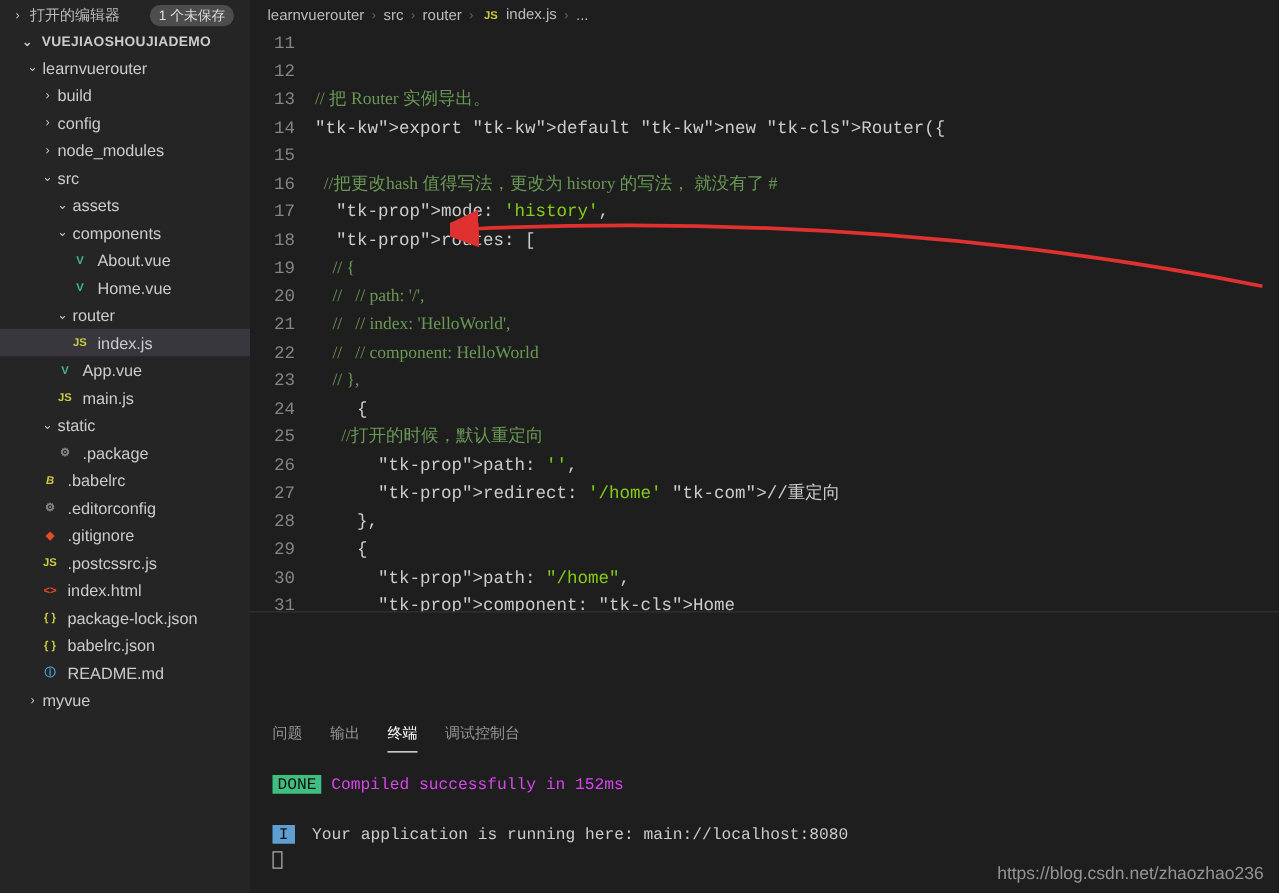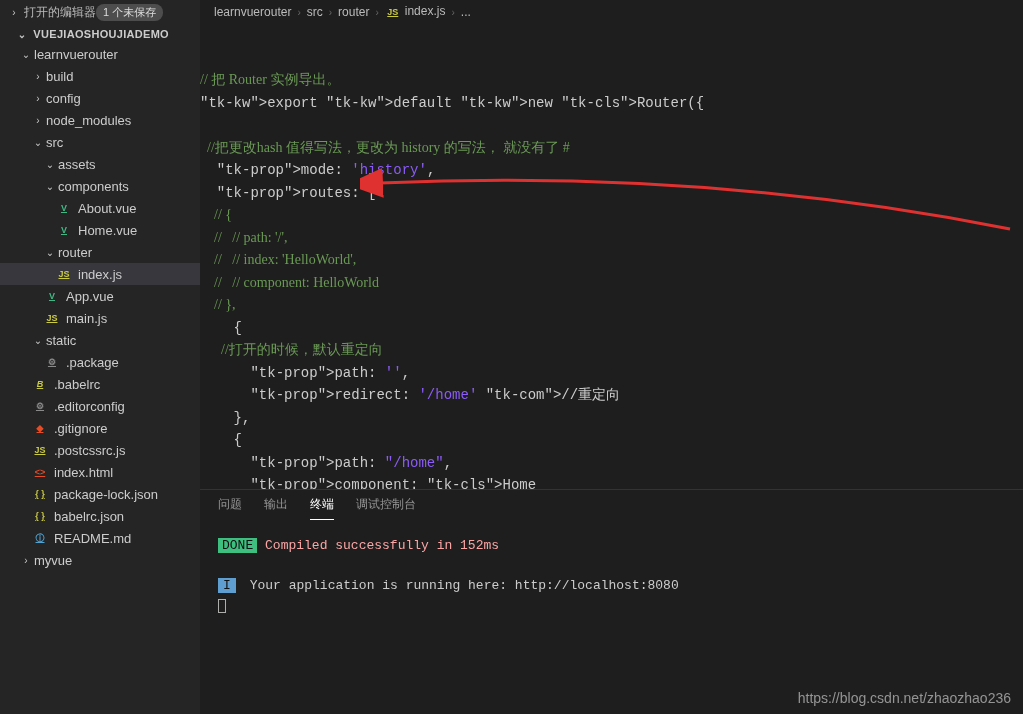--- a/index.html
+++ b/index.html
@@ -30,21 +30,21 @@
       color: #bbbbbb;
       font-size: 12px;
     }
     .sb-header .chev { margin-right: 4px; font-size: 10px; }
     .sb-badge {
       background: #4d4d4d;
       color: #ddd;
       border-radius: 8px;
       font-size: 11px;
       padding: 1px 7px;
-      margin-left: 0;
+      margin-left: 24px;
     }
     .sb-root {
       padding: 3px 8px 3px 16px;
       color: #cccccc;
       font-weight: bold;
       font-size: 11px;
       letter-spacing: 0.3px;
     }
     .tree-row {
       display: flex;
@@ -67,21 +67,20 @@
     .file-icon {
       display: inline-flex;
       align-items: center;
       justify-content: center;
       width: 16px;
       height: 16px;
       margin-right: 6px;
       font-size: 9px;
       font-weight: bold;
       border-radius: 2px;
-      text-decoration: underline;
     }
     .icon-js { color: #cbcb41; }
     .icon-vue { color: #41b883; }
     .icon-json { color: #cbcb41; }
     .icon-gear { color: #8a8a8a; }
     .icon-git { color: #e44d26; }
     .icon-babel { color: #cbcb41; font-style: italic; }
     .icon-info { color: #4fa3d1; }
     .icon-html { color: #e44d26; }
     .editor-area {
@@ -117,49 +116,50 @@
       padding: 0 16px 0 8px;
       user-select: none;
       min-width: 52px;
     }
     .code {
       flex: 1;
       white-space: pre;
       position: relative;
     }
     .tk-com { color: #6a9955; font-family: Liberation Serif, serif; }
-    .tk-str { color: #8b5cf6; }
+    .tk-str { color: #84cc16; }
     .arrow-overlay {
       position: absolute;
       left: 160px;
       top: 135px;
       pointer-events: none;
     }
     .panel {
       height: 225px;
       background: #1e1e1e;
       border-top: 1px solid #333;
       display: flex;
       flex-direction: column;
       font-family: Consolas, "Courier New", monospace;
       font-size: 13px;
+      justify-content: flex-end;
     }
     .panel-tabs {
       display: flex;
       gap: 22px;
       padding: 6px 18px 0 18px;
       font-family: "Segoe UI", "Microsoft YaHei", sans-serif;
       font-size: 12px;
       color: #969696;
     }
     .panel-tab { padding-bottom: 6px; cursor: pointer; }
     .panel-tab.active { color: #ffffff; border-bottom: 1px solid #fff; }
     .panel-body { padding: 16px 18px; color: #cccccc; line-height: 20px; }
     .done-badge { background: #3fbf7f; color: #111; padding: 0 4px; }
-    .ok-text { color: #fca5a5; }
+    .ok-text { color: #d946ef; }
     .i-badge { background: #5f9ed1; color: #111; padding: 0 5px; margin-right: 6px; }
     .watermark {
       position: absolute;
       right: 12px;
       bottom: 8px;
       color: #a9a9a9;
       font-size: 14px;
       font-family: "Segoe UI", sans-serif;
       opacity: 0.85;
     }
@@ -309,20 +309,21 @@
         <span class="bc-sep">›</span>
         <span class="bc-item">src</span>
         <span class="bc-sep">›</span>
         <span class="bc-item">router</span>
         <span class="bc-sep">›</span>
         <span class="bc-item"><span class="file-icon icon-js">JS</span>index.js</span>
         <span class="bc-sep">›</span>
         <span class="bc-item">...</span>
       </div>
     <div class="code-area">
+      <div class="gutter" id="gutter">11<br>12<br>13<br>14<br>15<br>16<br>17<br>18<br>19<br>20<br>21<br>22<br>23<br>24<br>25<br>26<br>27<br>28<br>29<br>30<br>31<br></div>
       <div class="code" id="code">
 
 <span class="tk-com">// 把 Router 实例导出。</span>
 <span class="&lt;span">"tk-kw"</span>&gt;export <span class="&lt;span">"tk-kw"</span>&gt;default <span class="&lt;span">"tk-kw"</span>&gt;new <span class="&lt;span">"tk-cls"</span>&gt;Router({
 
 <span class="tk-com">  //把更改hash 值得写法，更改为 history 的写法， 就没有了 #</span>
   <span class="&lt;span">"tk-prop"</span>&gt;mode: <span class="tk-str">'history'</span>,
   <span class="&lt;span">"tk-prop"</span>&gt;routes: [
 <span class="tk-com">    // {</span>
 <span class="tk-com">    //   // path: '/',</span>
@@ -355,21 +356,21 @@
           <span class="panel-tab">调试控制台</span>
         </div>
       <div class="panel-body">
         <div>
           <span class="done-badge">DONE</span>
           <span class="ok-text"> <span>Compiled successfully in 152ms</span></span>
         </div>
         <div style="height:20px"></div>
         <div>
           <span class="i-badge">I</span>
-          <span>Your application is running here: http://localhost:8080</span>
+          <span>Your application is running here: main://localhost:8080</span>
         </div>
         <div><span class="cursor-box"></span></div>
       </div>
     </div>
   </div>
 </div>
 
 <div class="watermark">https://blog.csdn.net/zhaozhao236</div>
 
 </body></html>

